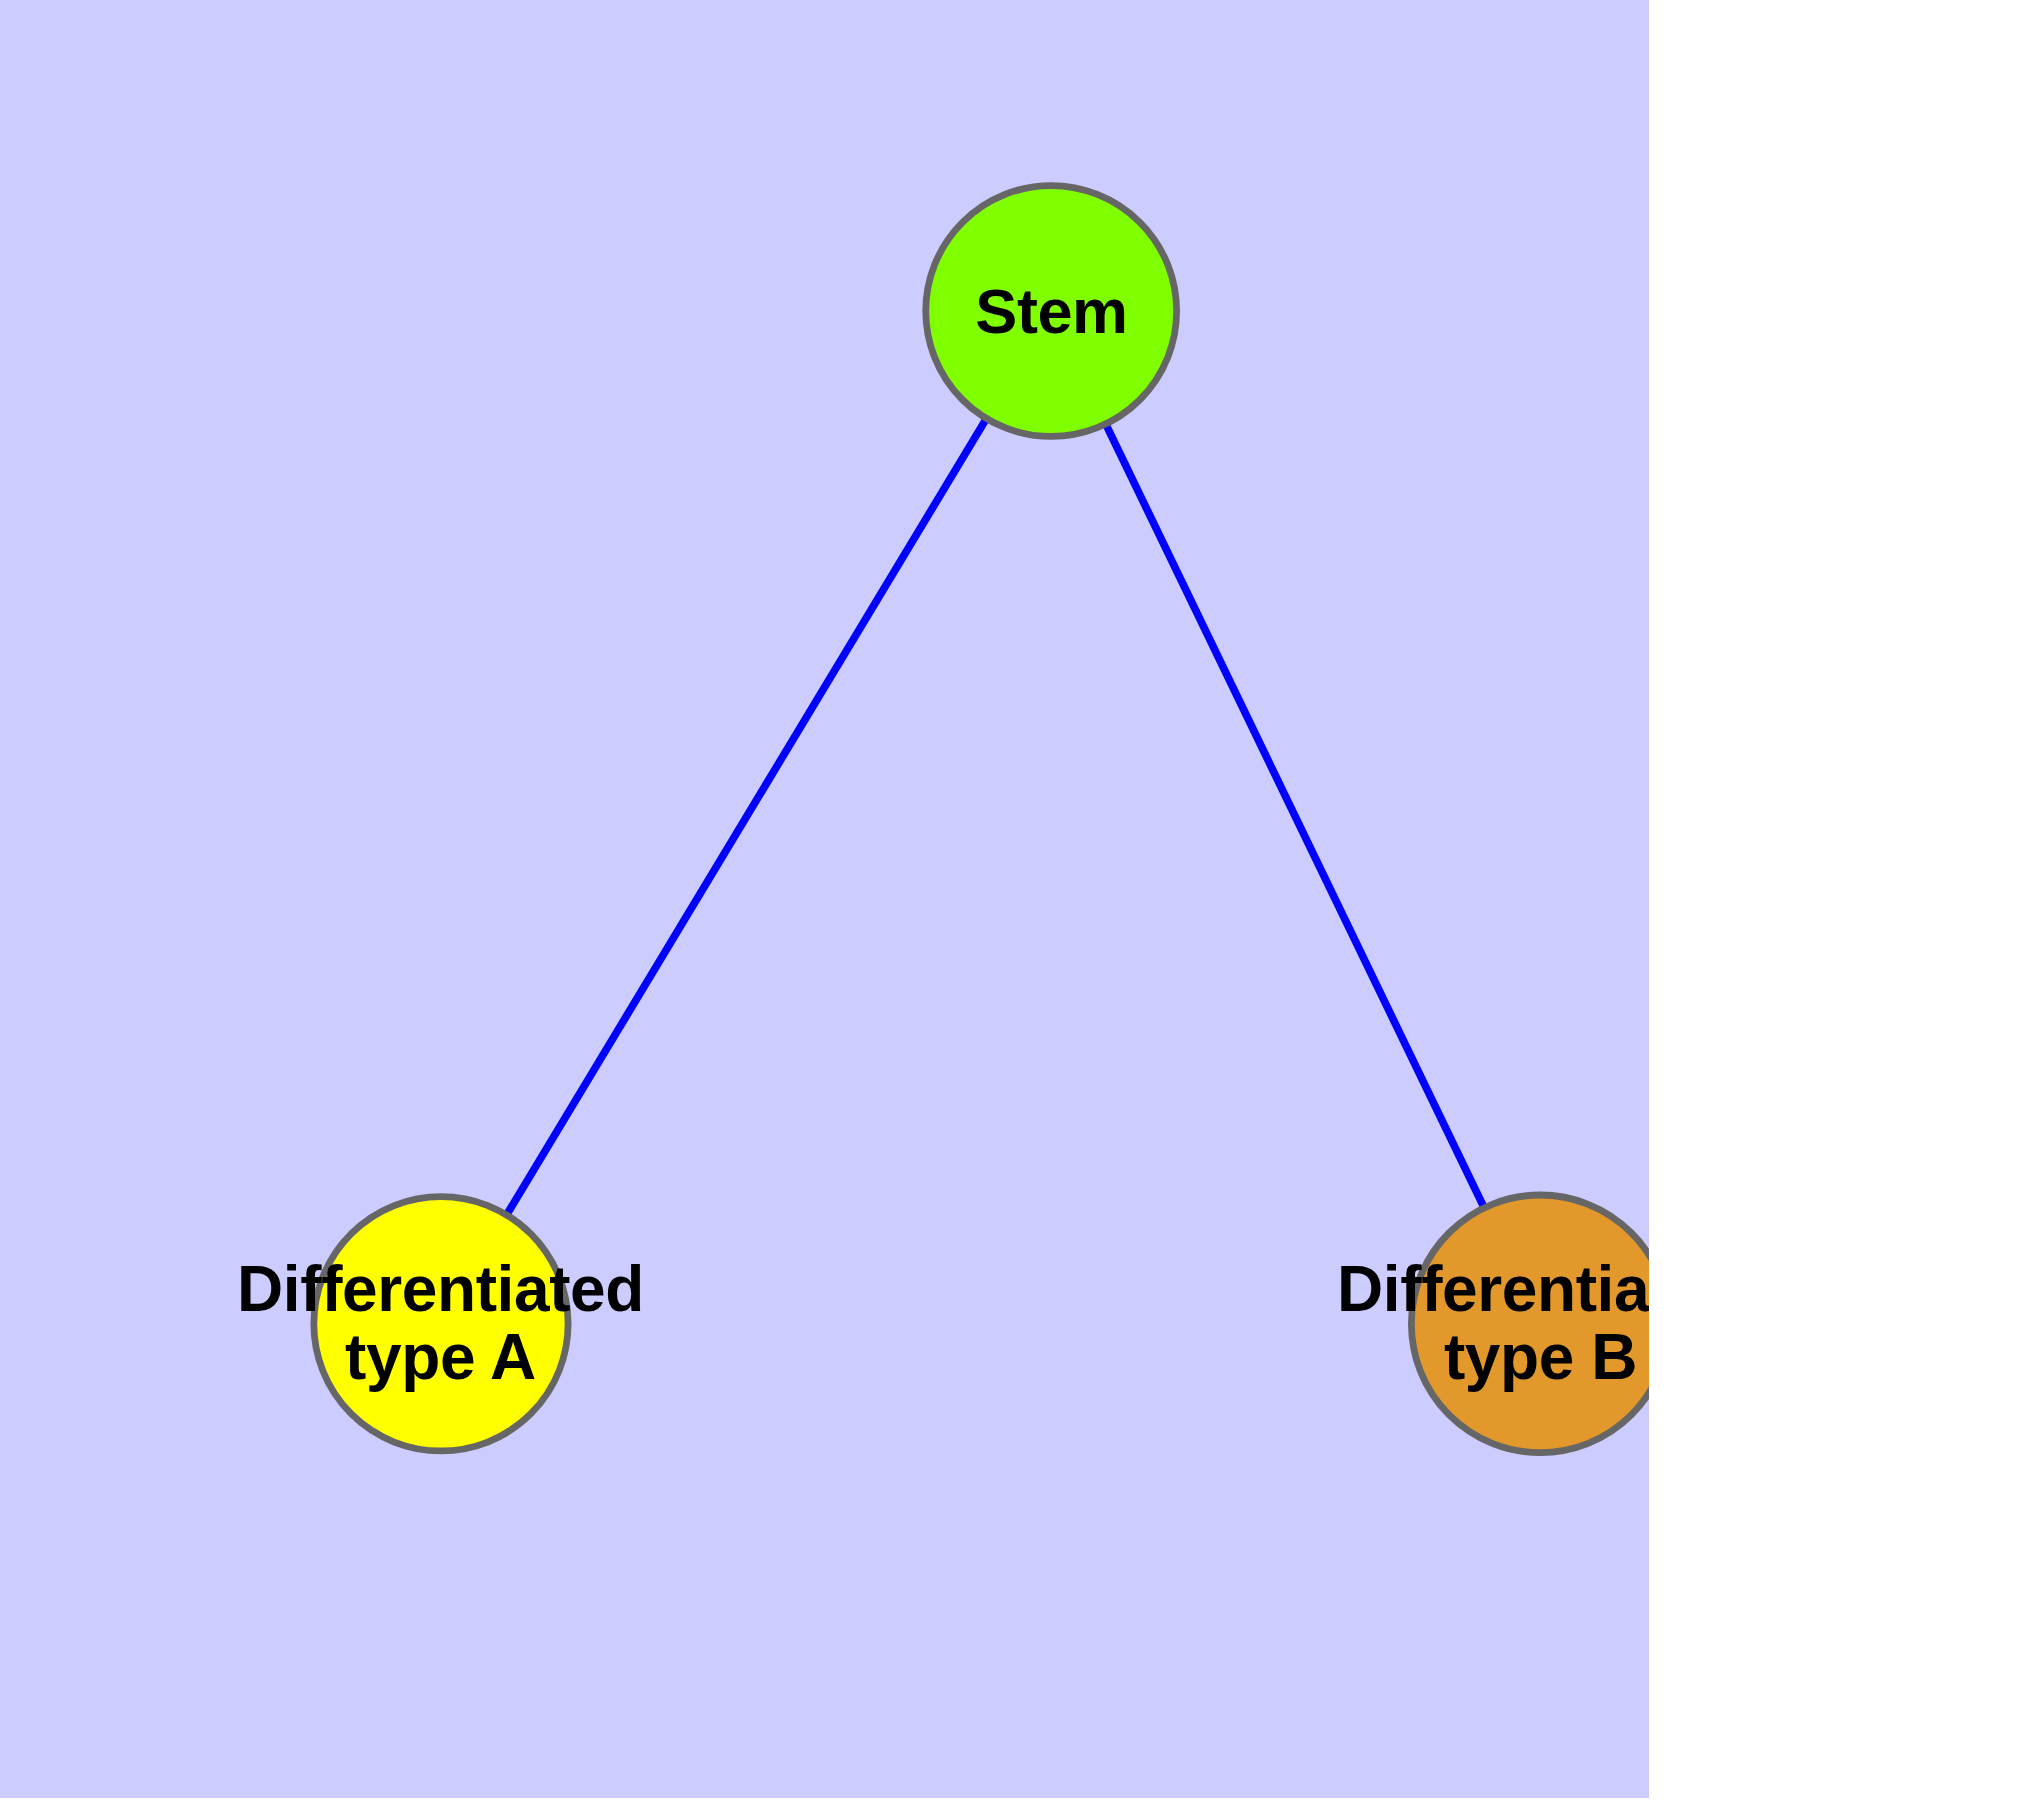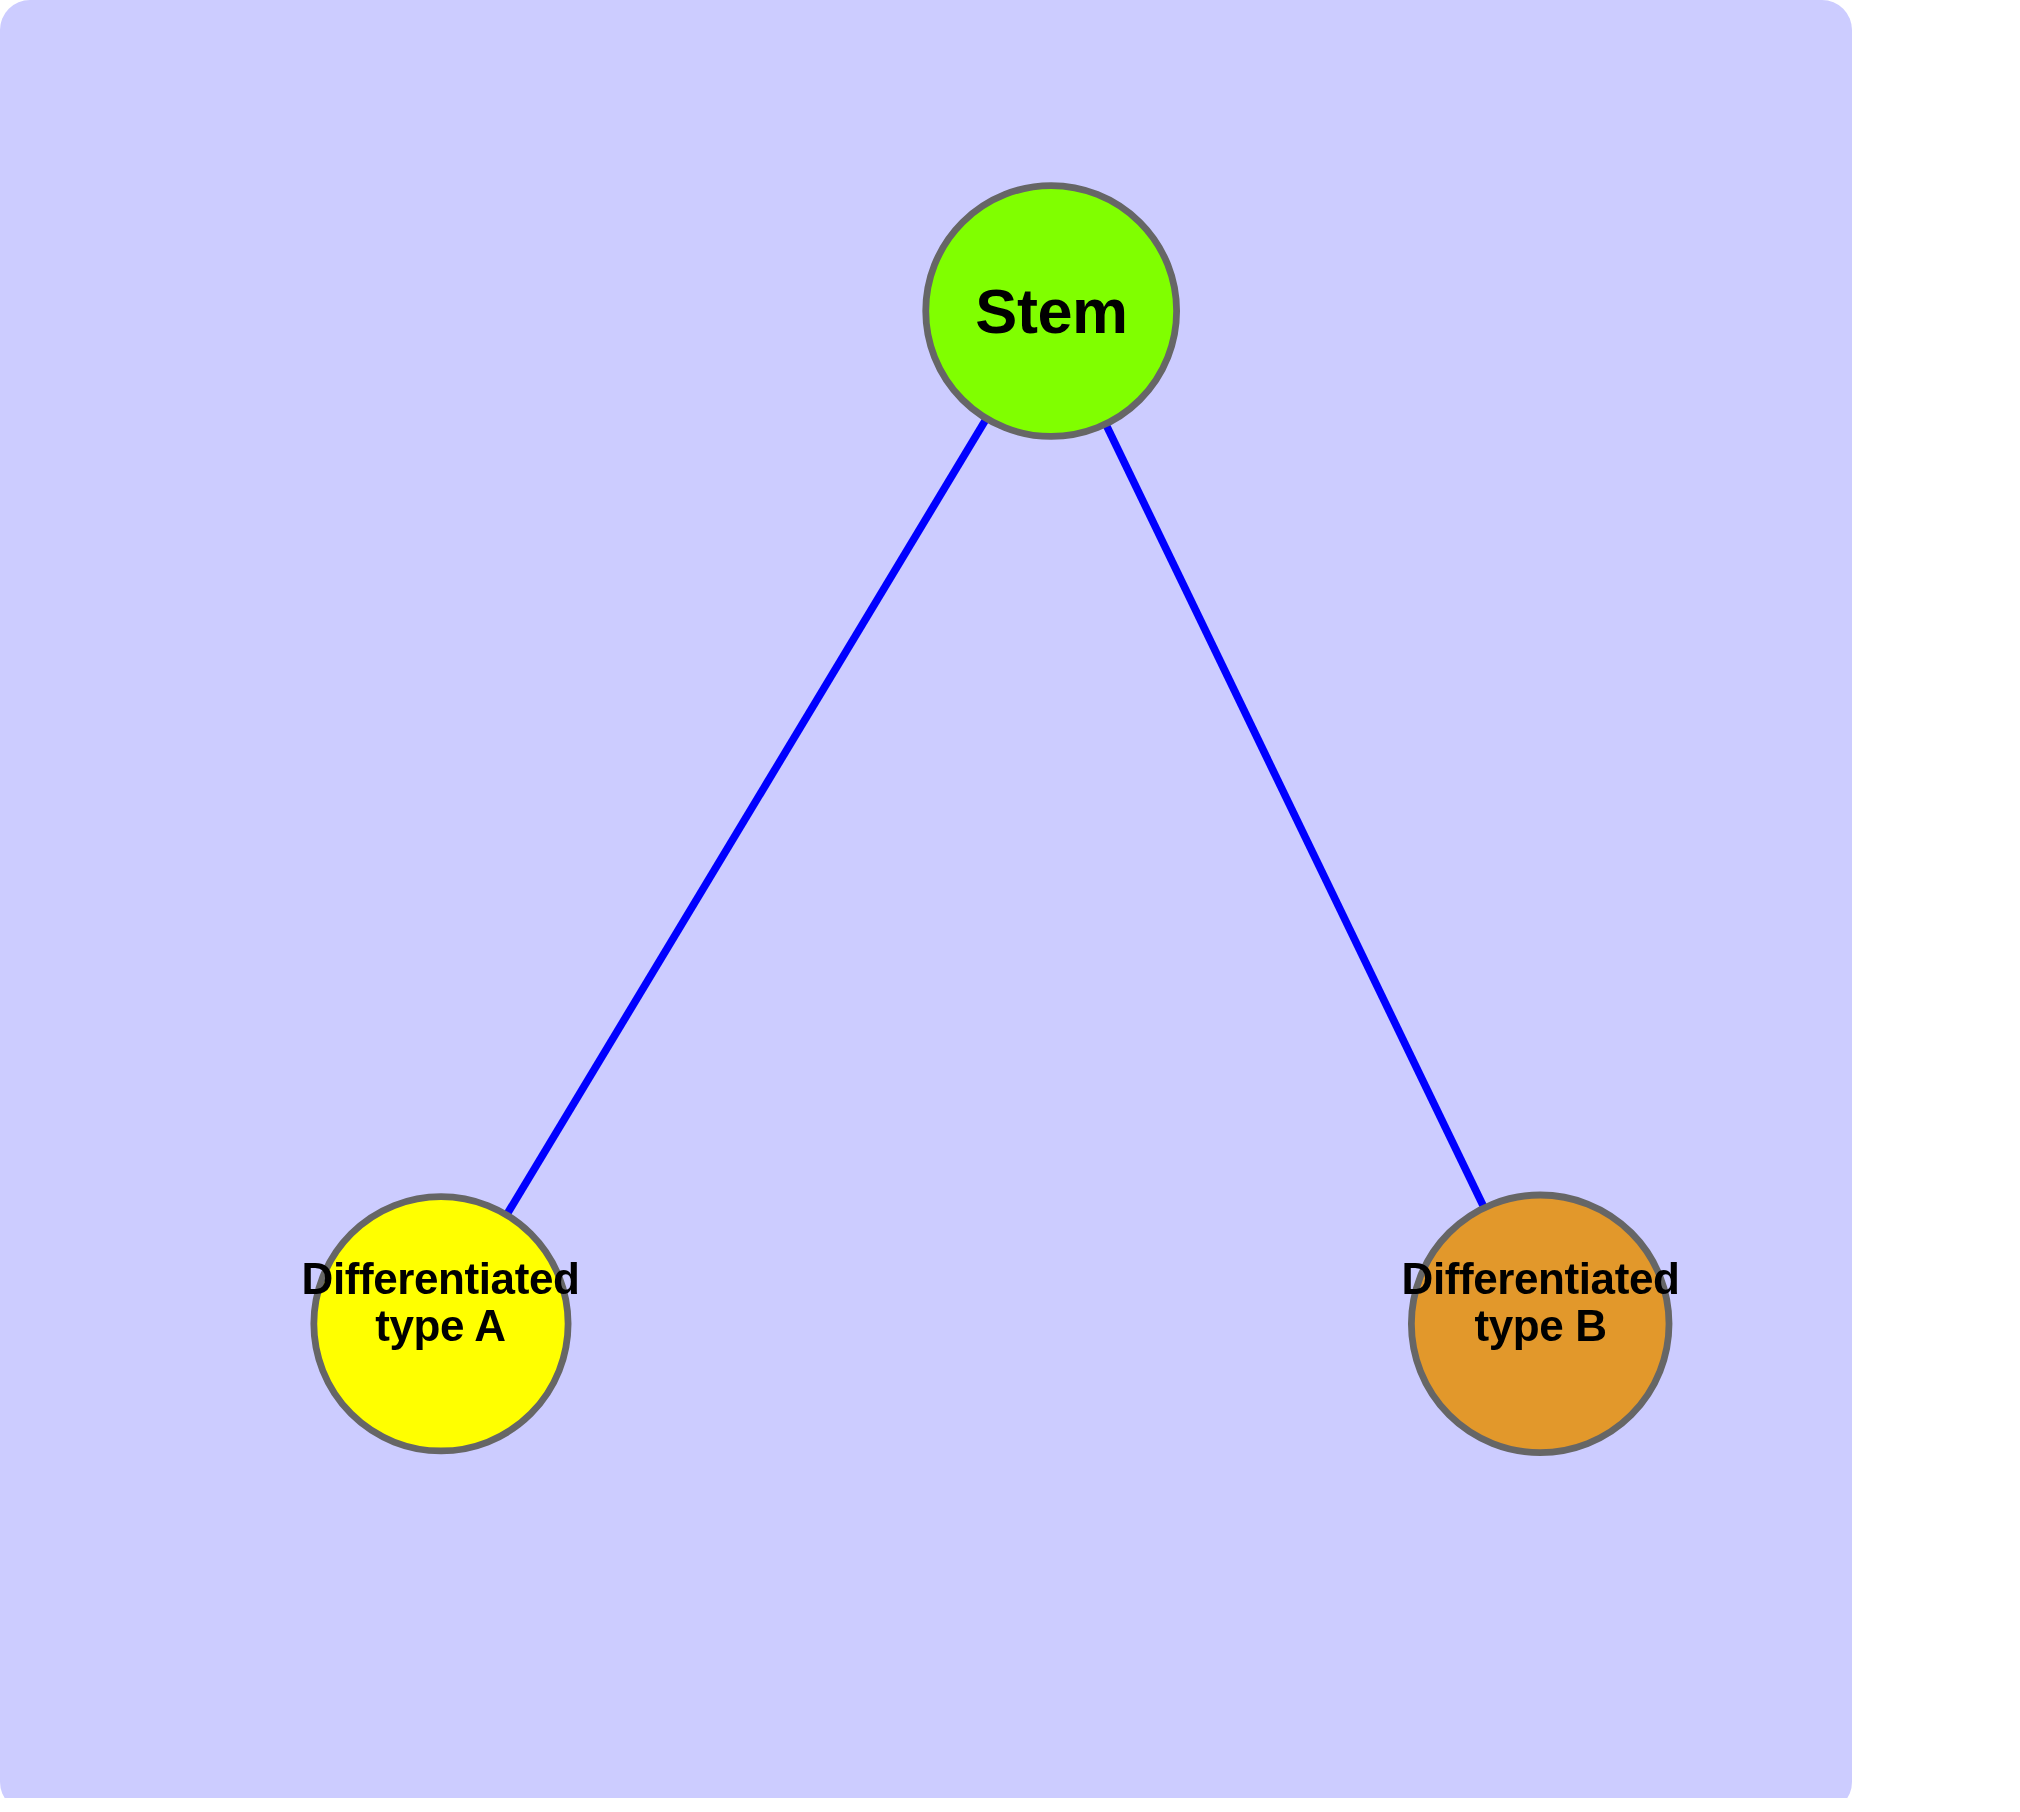--- a/index.html
+++ b/index.html
@@ -2,26 +2,25 @@
 <html style="font-size:13.6px"><head>
 <meta charset="utf-8">
 <style>
   html, body {
     margin: 0;
     padding: 0;
     background: #ffffff;
   }
   #canvas {
     position: relative;
-    width: 1852px;
+    width: 1649px;
     height: 1812px;
     background: #ffffff;
     overflow: hidden;
     font-family: "Liberation Sans", sans-serif;
-    border-radius: 30px;
   }
   #plot-area {
     position: absolute;
     left: 0px;
     top: 0px;
     width: 2009px;
     height: 1798px;
     background: #ccccff;
   }
   #graph-svg {
@@ -39,21 +38,21 @@
     font-weight: bold;
     line-height: 1.06;
     white-space: pre;
     pointer-events: none;
     letter-spacing: -0.4px;
   }
   .node-label.stem {
     font-size: 63px;
   }
   .node-label.leaf {
-    font-size: 44px;
+    font-size: 64px;
   }
 </style>
 </head>
 <body>
 
 <div id="canvas">
 
   <div id="plot-area"></div>
 
   <svg id="graph-svg" viewBox="0 0 2384 2138" xmlns="http://www.w3.org/2000/svg">

